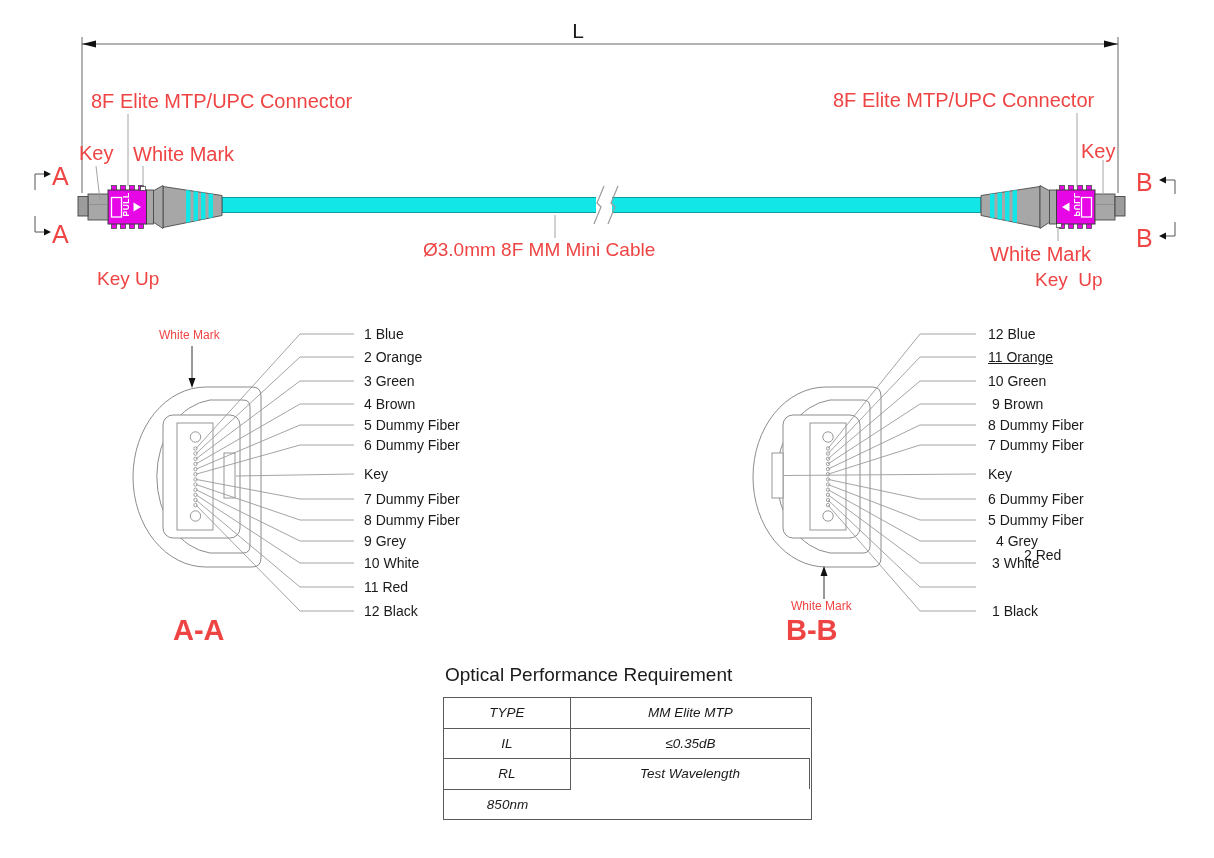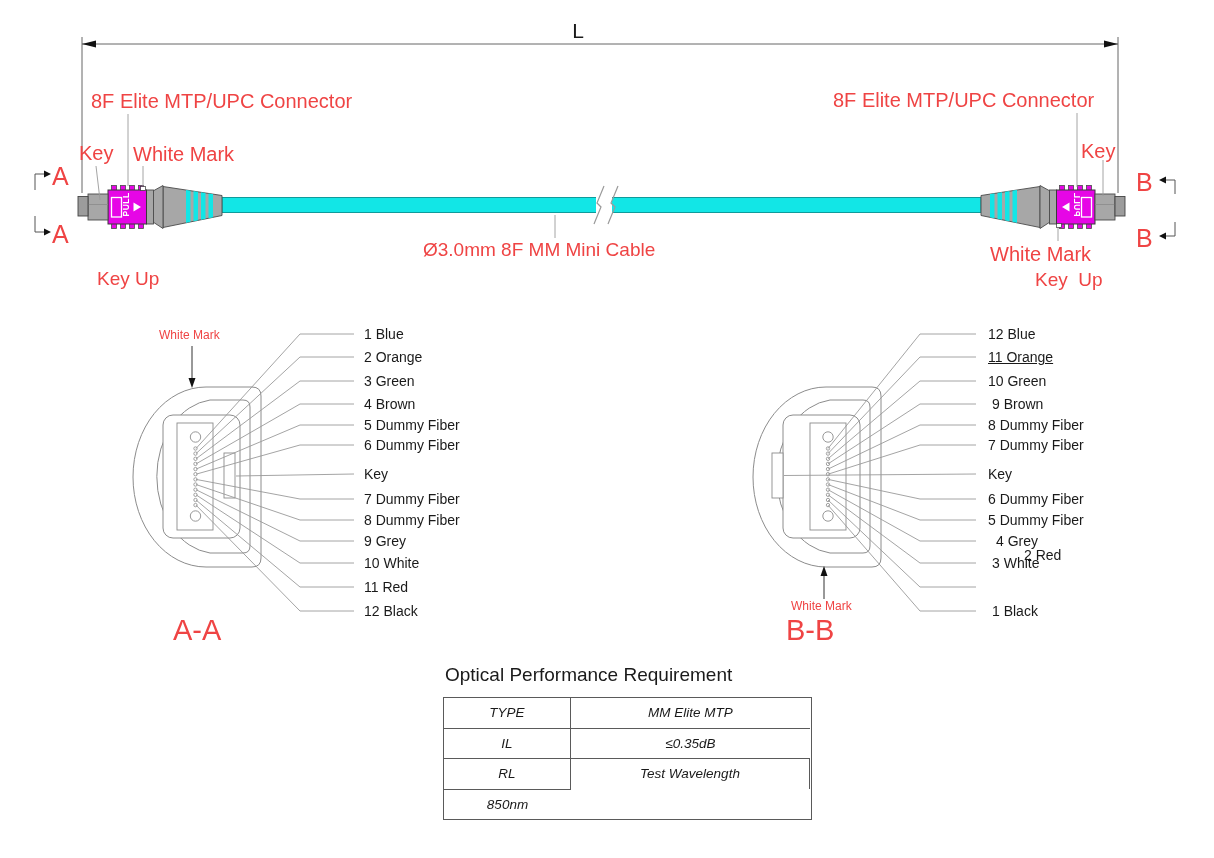--- a/index.html
+++ b/index.html
@@ -3,21 +3,21 @@
 <meta charset="utf-8">
 <style>
   html,body{margin:0;padding:0;background:#fff;}
   .page{position:relative;width:1214px;height:858px;background:#fff;overflow:hidden;
         font-family:"Liberation Sans", sans-serif;color:#1a1a1a;}
   svg.art{position:absolute;left:0;top:0;}
   .lbl{position:absolute;white-space:pre;line-height:1.1;color:#ef4444;}
   .lbl-lg{font-size:20px;}
   .lbl-xl{font-size:19px;}
   .lbl-sec{font-size:25px;}
-  .lbl-title{font-size:29px;}
+  .lbl-title{font-size:29px;font-weight:bold;}
   .lbl-sm{font-size:12px;}
   .pin-label{position:absolute;height:18px;line-height:18px;font-size:14px;white-space:pre;}
   .dim-label{position:absolute;font-size:21px;text-align:center;width:30px;}
   
   .spec-wrap{position:absolute;left:443px;top:664px;}
   .spec-title{font-size:19px;margin:0 0 11px 2px;}
   .spec-grid{display:grid;grid-template-columns:127px 239px;border:1px solid #5a5a5a;width:367px;}
   .spec-cell{height:29.5px;line-height:29.5px;text-align:center;font-size:13.5px;
              border-bottom:1px solid #5a5a5a;font-style:italic;}
   .spec-cell.last{border-bottom:none;}

